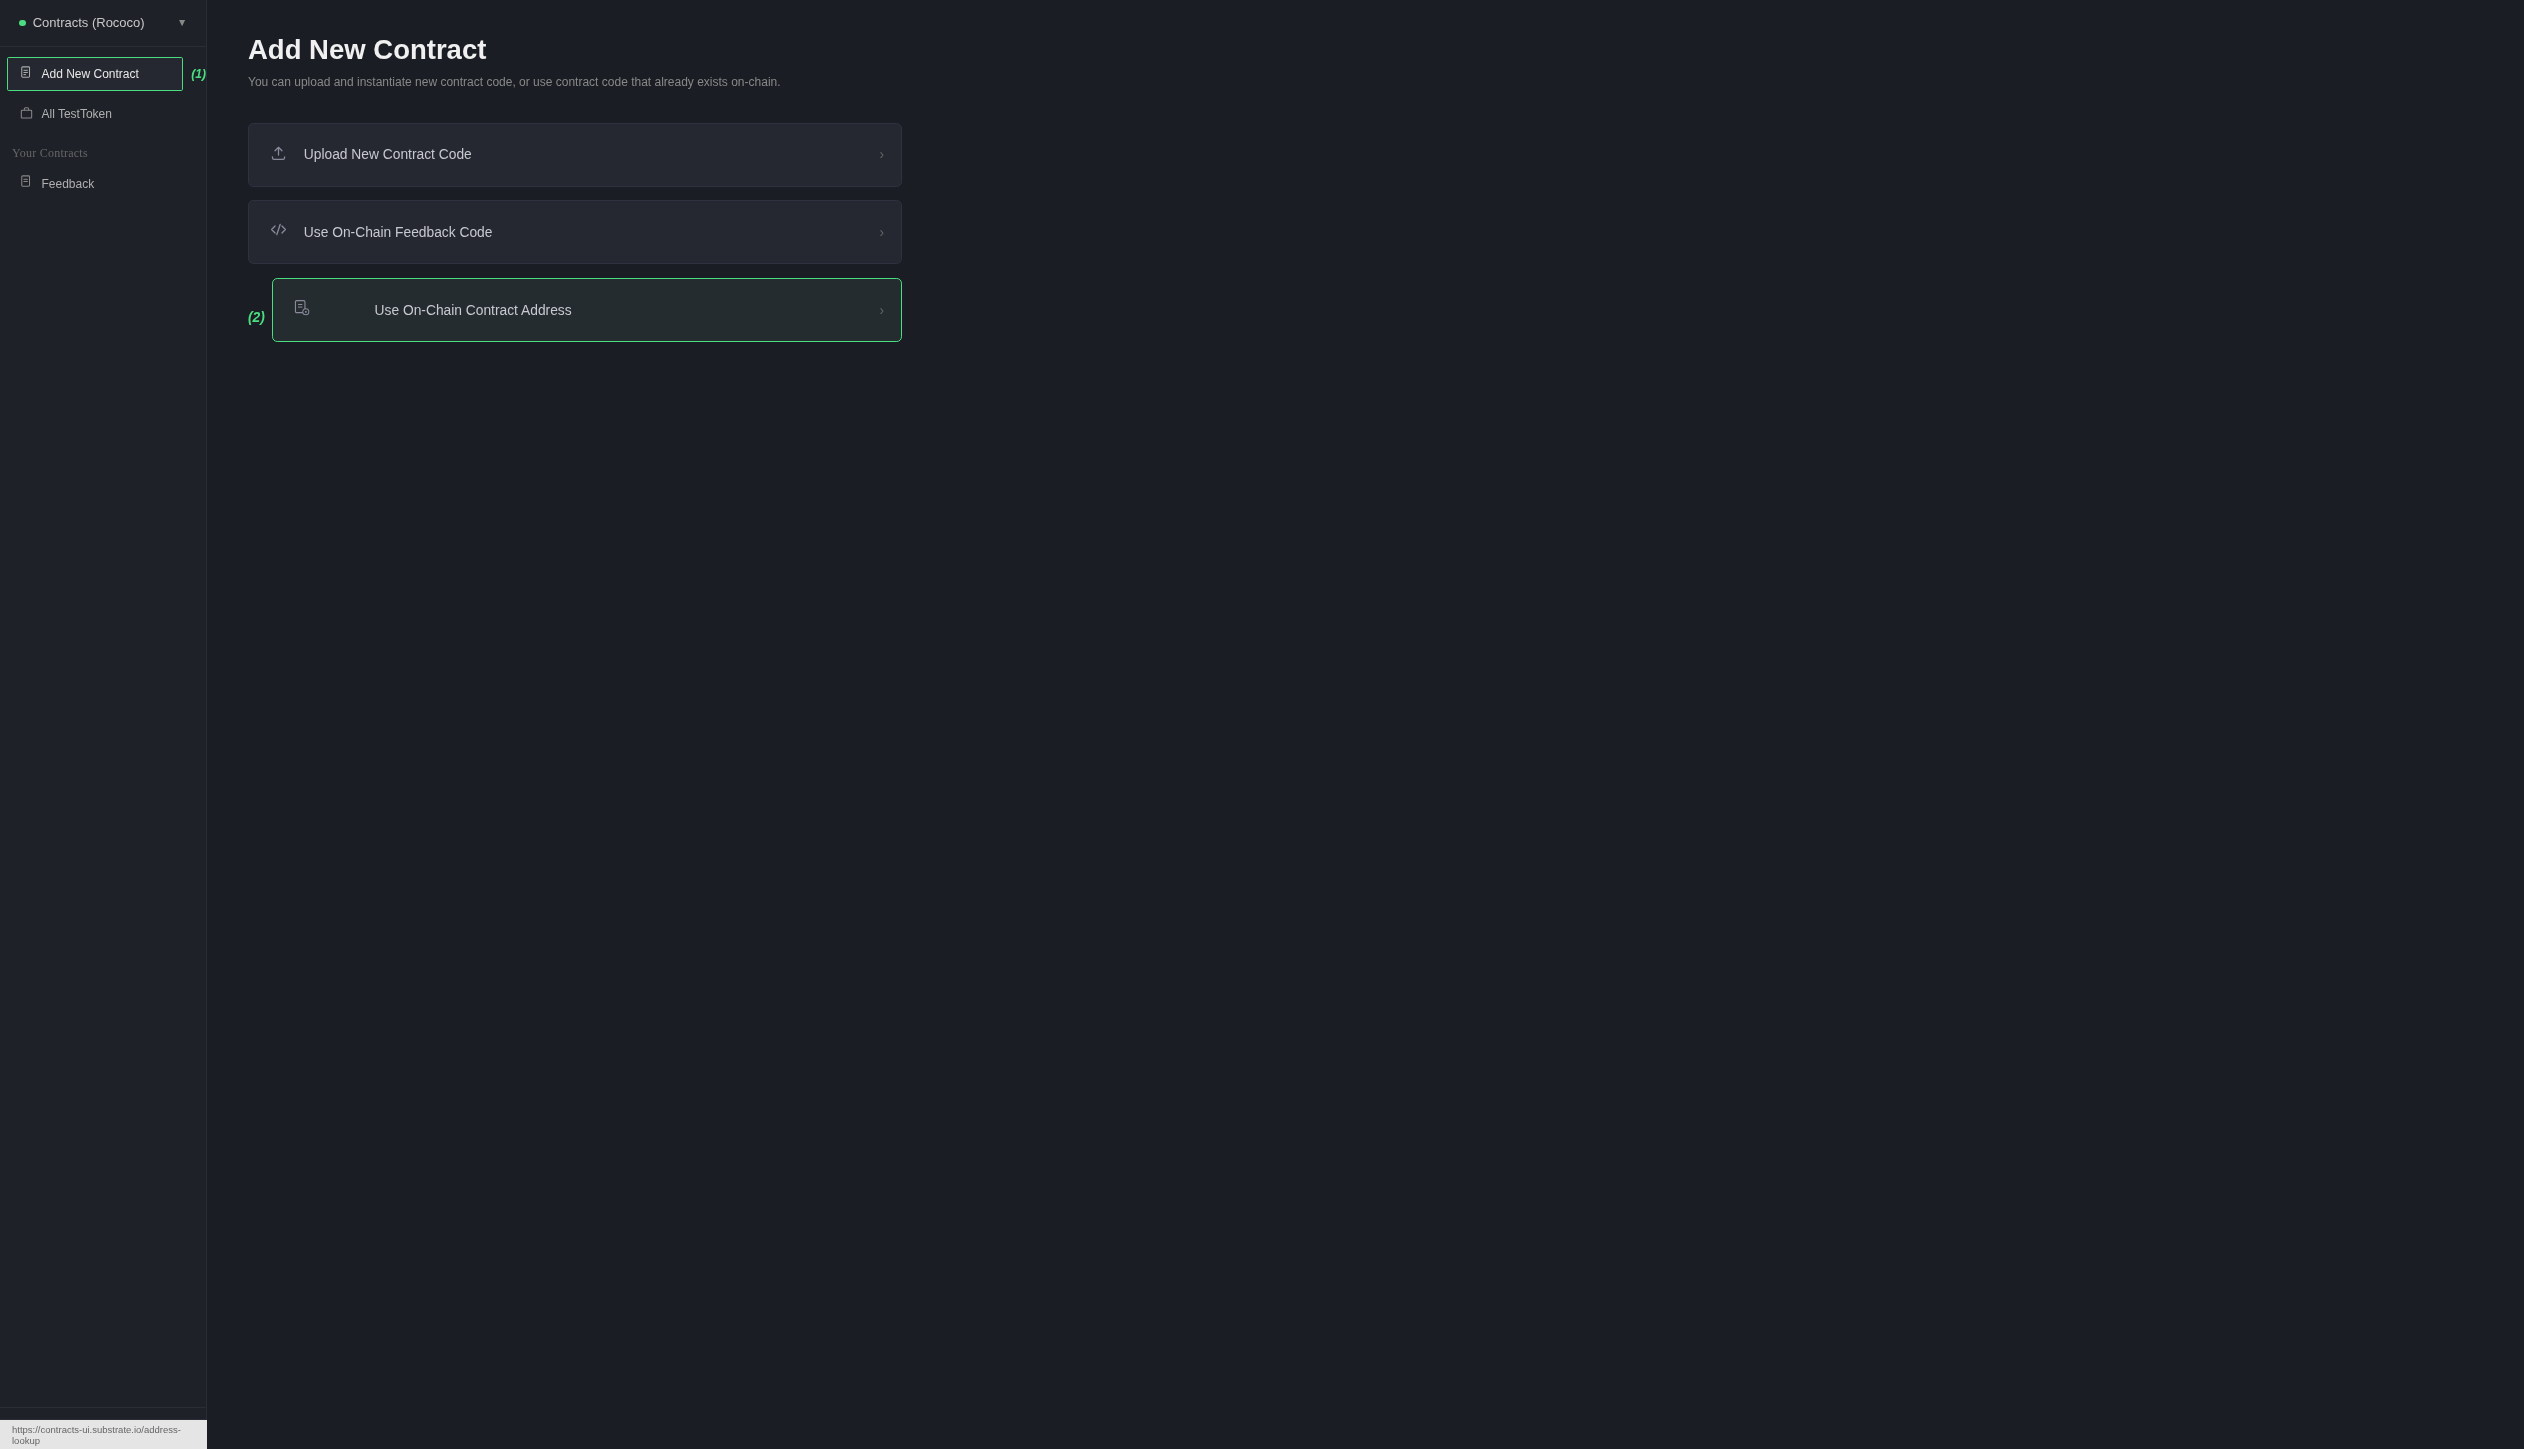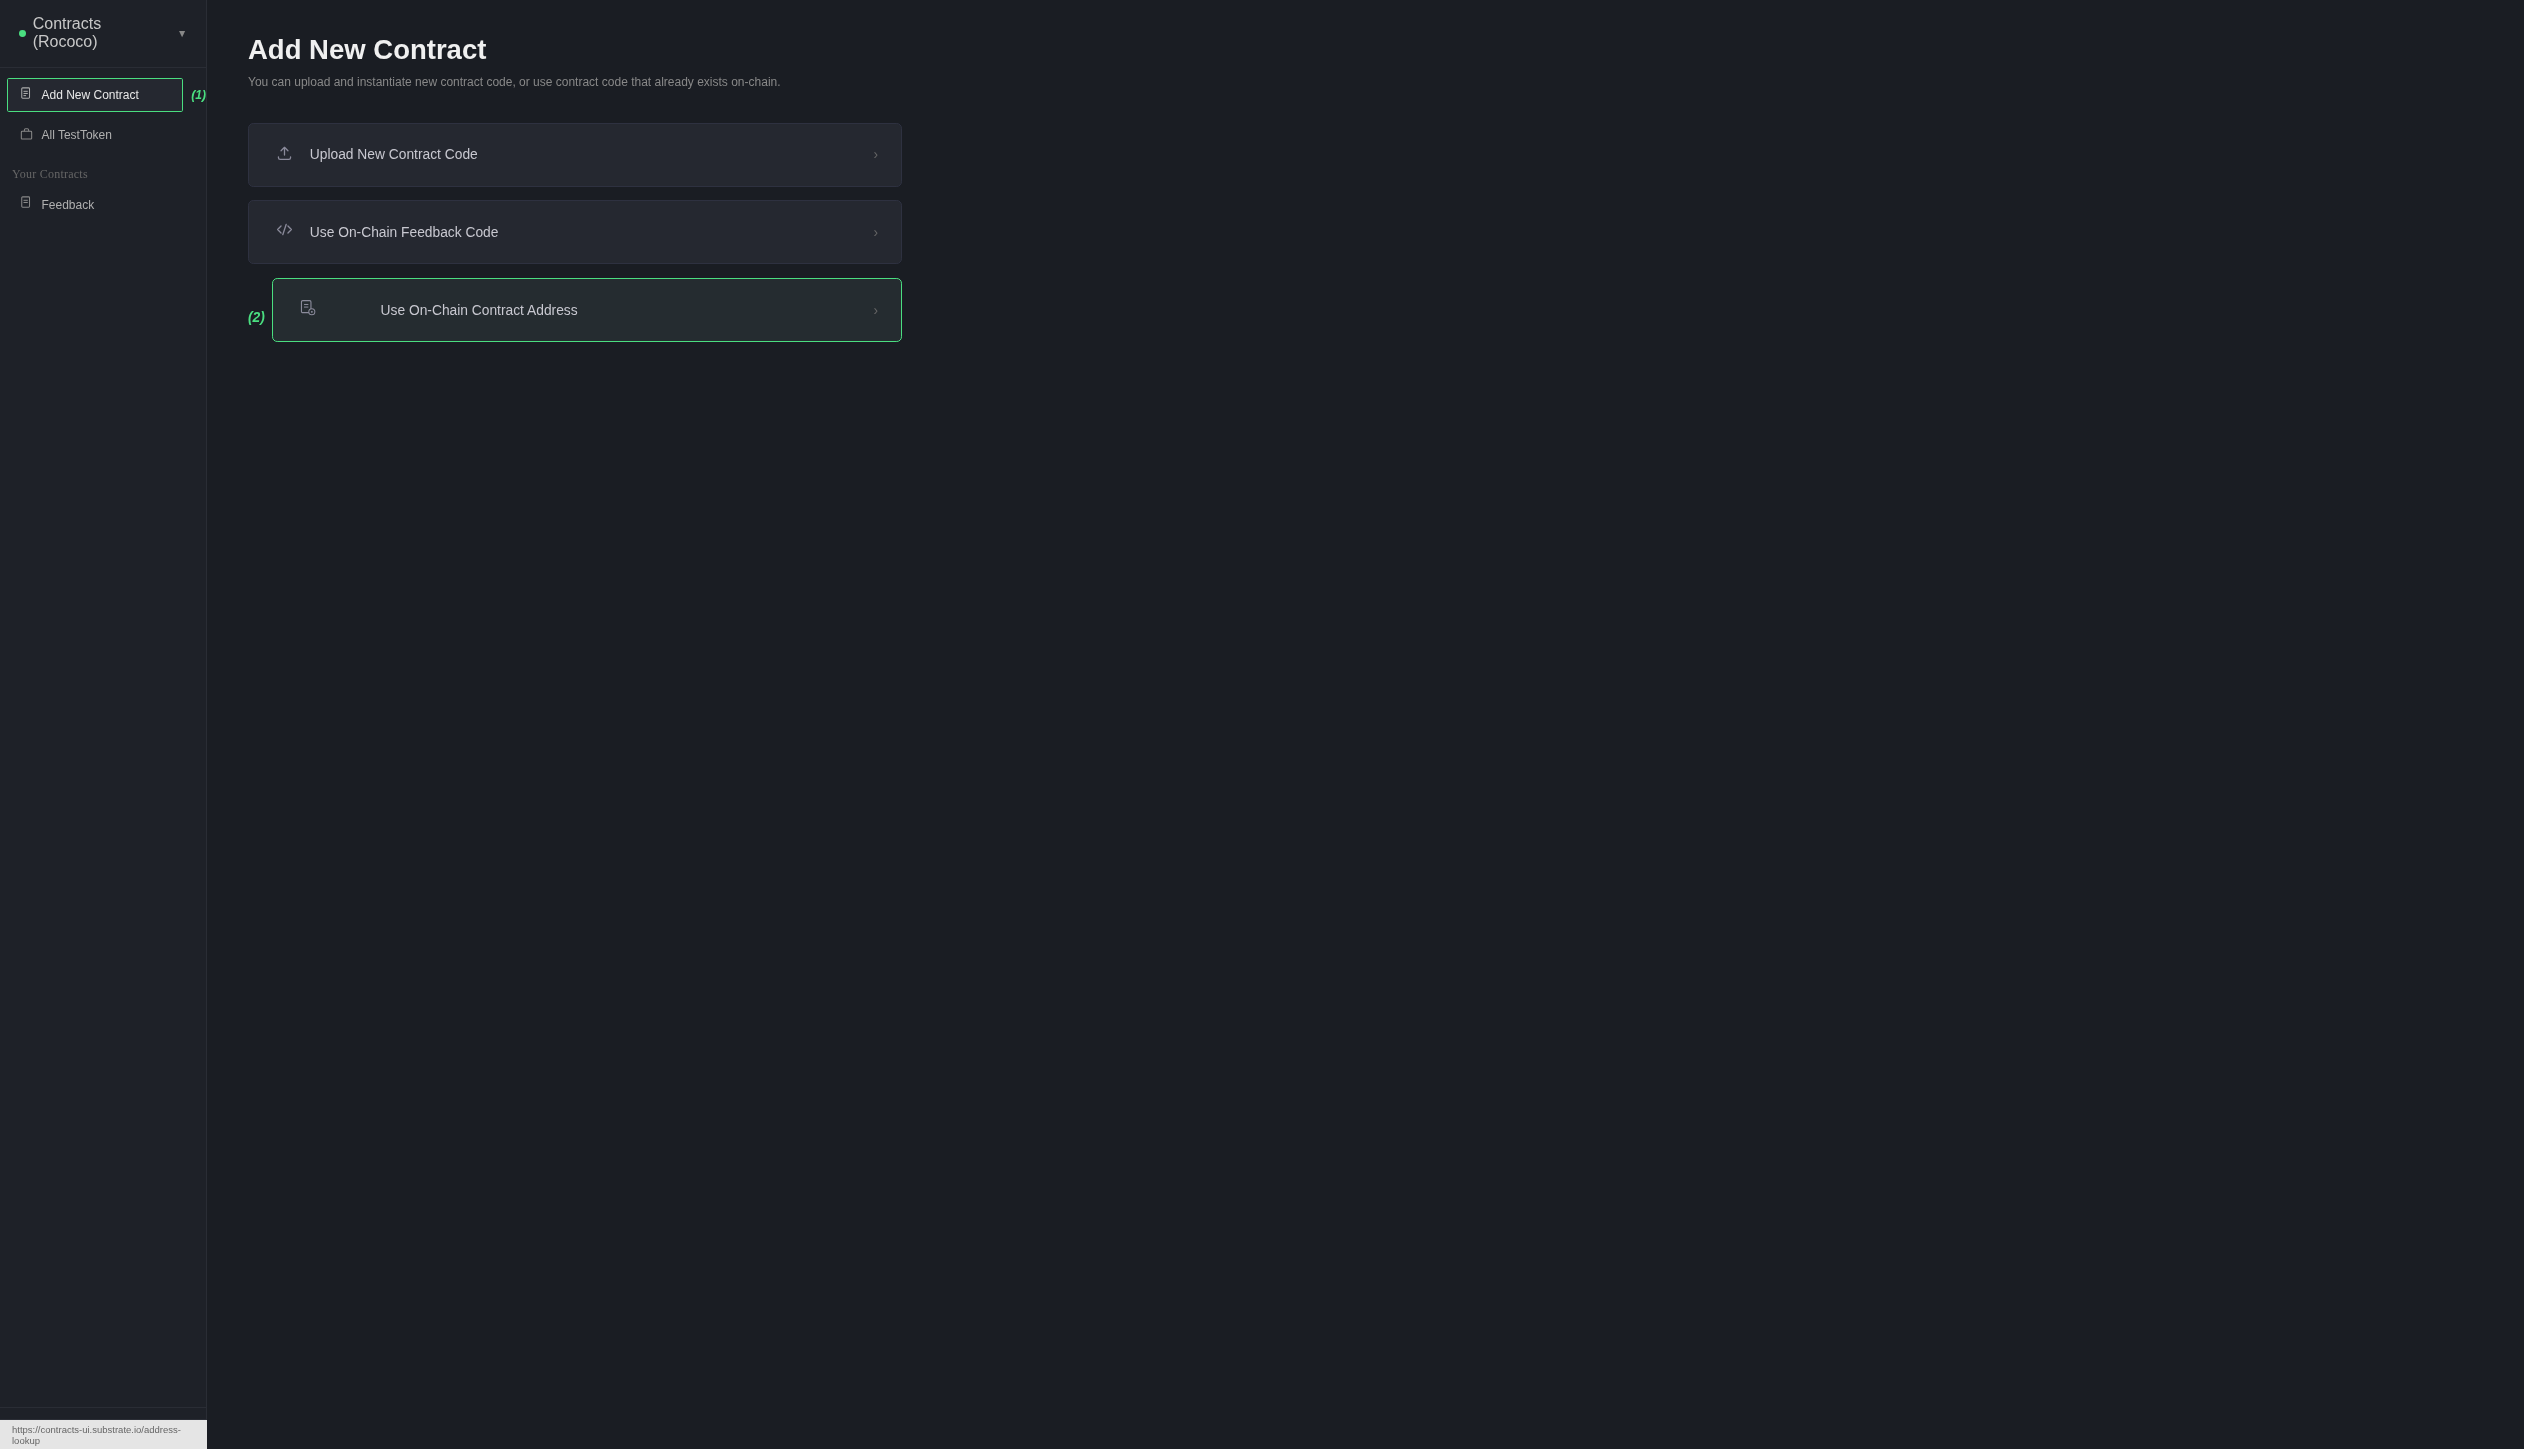--- a/index.html
+++ b/index.html
@@ -42,21 +42,21 @@
     .network-dot {
       width: 6.9px;
       height: 6.9px;
       border-radius: 50%;
       background: #4ade80;
       flex-shrink: 0;
     }
 
     .network-name {
       flex: 1;
-      font-size: 16px;
+      font-size: 13px;
     }
 
     .chevron-down {
       font-size: 10.3px;
       color: #888;
     }
 
     .sidebar-nav {
       padding: 6.9px 0;
       flex: 1;
@@ -148,21 +148,21 @@
       color: #888;
       margin-bottom: 34px;
     }
 
     .option-card {
       display: flex;
       align-items: center;
       background: #252830;
       border: 0.9px solid #2e3140;
       border-radius: 5.2px;
-      padding: 19px 23px;
+      padding: 19px 17px;
       margin-bottom: 13.8px;
       cursor: pointer;
       transition: background 0.15s, border-color 0.15s;
     }
 
     .option-card.highlighted {
       border: 1.7px solid #4ade80;
       background: #252c30;
       gap: 47px;
     }

